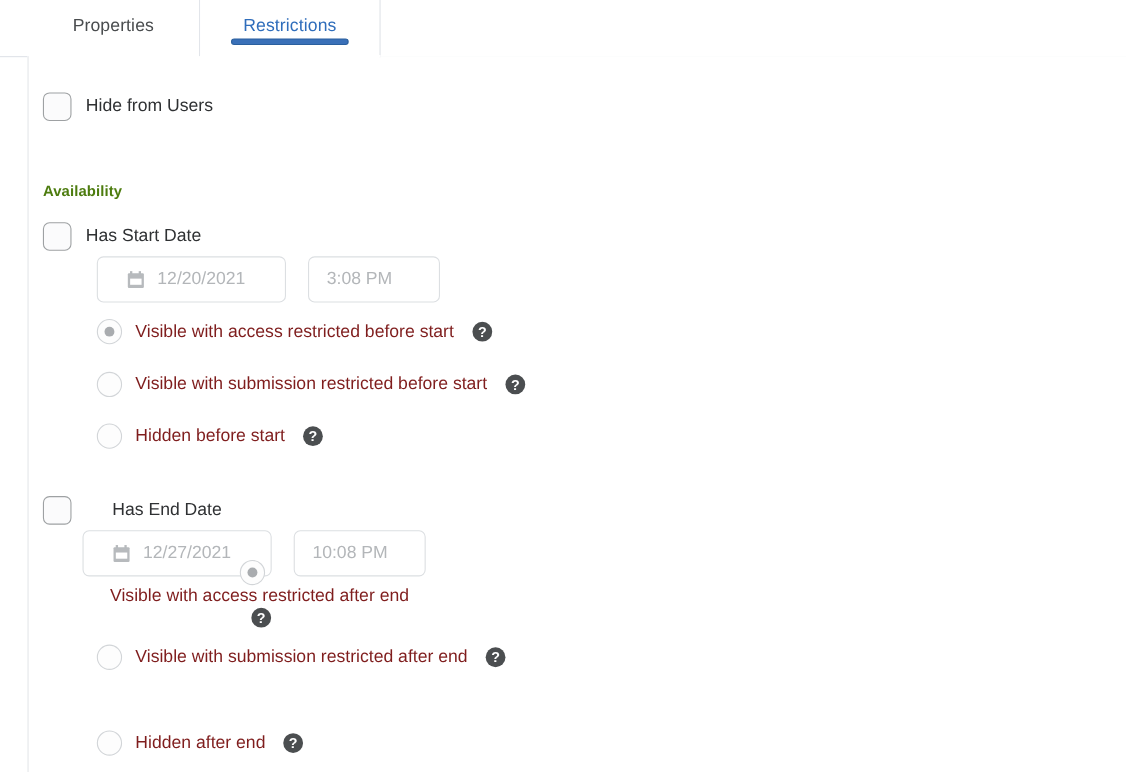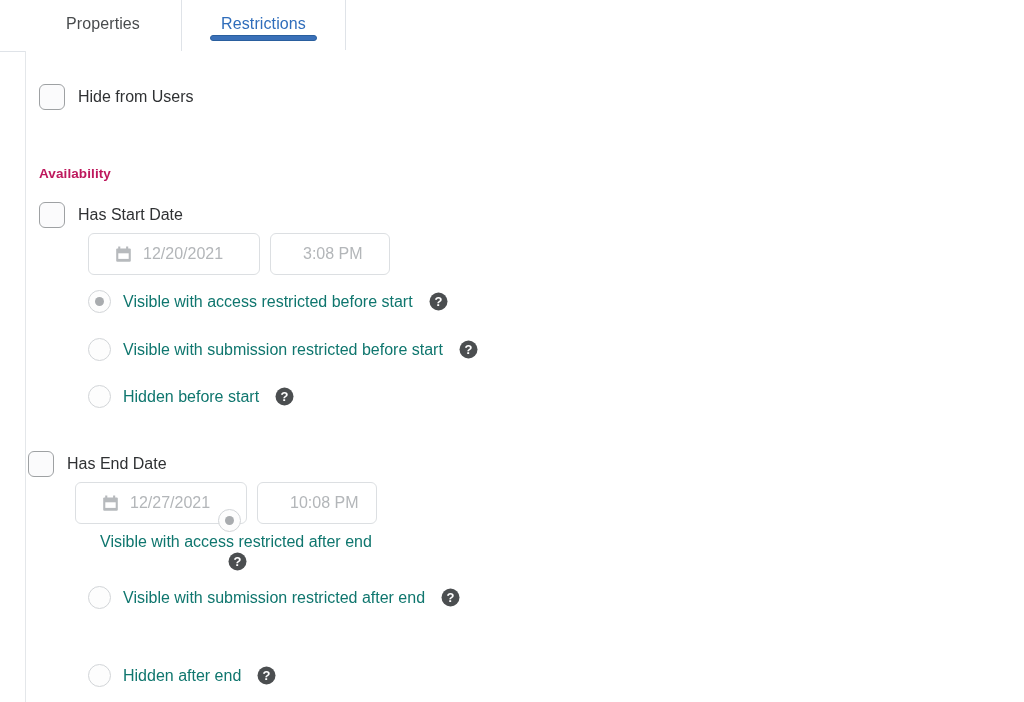--- a/index.html
+++ b/index.html
@@ -130,21 +130,21 @@
     line-height: 20px;
     color: #2f3133;
     white-space: nowrap;
     cursor: pointer;
   }
 
   .section-heading {
     position: absolute;
     font-size: 13.5px;
     font-weight: bold;
-    color: #be185d;
+    color: #4d7c0f;
     letter-spacing: 0.1px;
     white-space: nowrap;
   }
 
   
   .datetime-row {
     position: absolute;
     display: flex;
     align-items: center;
   }
@@ -157,22 +157,22 @@
     display: flex;
     align-items: center;
     cursor: text;
   }
   .field-date {
     width: 172px;
     padding-left: 26px;
   }
   .field-time {
     width: 120px;
-    margin-left: 10px;
-    padding-left: 32px;
+    margin-left: 20px;
+    padding-left: 16px;
   }
   .field-value {
     font-size: 16px;
     color: #b3b6b9;
     white-space: nowrap;
   }
   .cal-icon {
     position: relative;
     width: 17px;
     height: 17px;
@@ -207,21 +207,21 @@
     height: 9px;
     margin-left: -4.5px;
     margin-top: -4.5px;
     border-radius: 50%;
     background: #a9acaf;
   }
   .radio-label {
     margin-left: 12px;
     font-size: 16px;
     line-height: 20px;
-    color: #0f766e;
+    color: #7f1d1d;
     white-space: nowrap;
     cursor: pointer;
   }
   .help-icon {
     margin-left: 16px;
     width: 19px;
     height: 19px;
     flex: 0 0 auto;
     cursor: pointer;
   }
@@ -303,21 +303,21 @@
       <span class="radio"></span>
       <span class="radio-label">Hidden before start</span>
       <span class="help-icon">
         <svg width="19" height="19" viewBox="0 0 19 19" aria-hidden="true">
           <circle cx="9.5" cy="9.5" r="9" fill="#4b4e50"></circle>
           <text x="9.5" y="14.1" text-anchor="middle" font-family="Liberation Sans, sans-serif" font-size="13" font-weight="bold" fill="#ffffff">?</text>
         </svg>
       </span>
     </div>
 
-    <div class="checkbox-row" style="left:2px; top:400px;">
+    <div class="checkbox-row" style="left:13px; top:400px;gap:24px;">
       <span class="checkbox"></span>
       <span class="checkbox-label">Has End Date</span>
     </div>
 
     <div class="datetime-row" style="left:49px; top:431px;">
       <div class="field field-date">
         <span class="cal-icon">
           <svg width="17" height="17" viewBox="0 0 17 17" aria-hidden="true">
             <rect x="3.2" y="0.5" width="2.1" height="3.2" fill="#b7babd"></rect>
             <rect x="11.1" y="0.5" width="2.1" height="3.2" fill="#b7babd"></rect>

